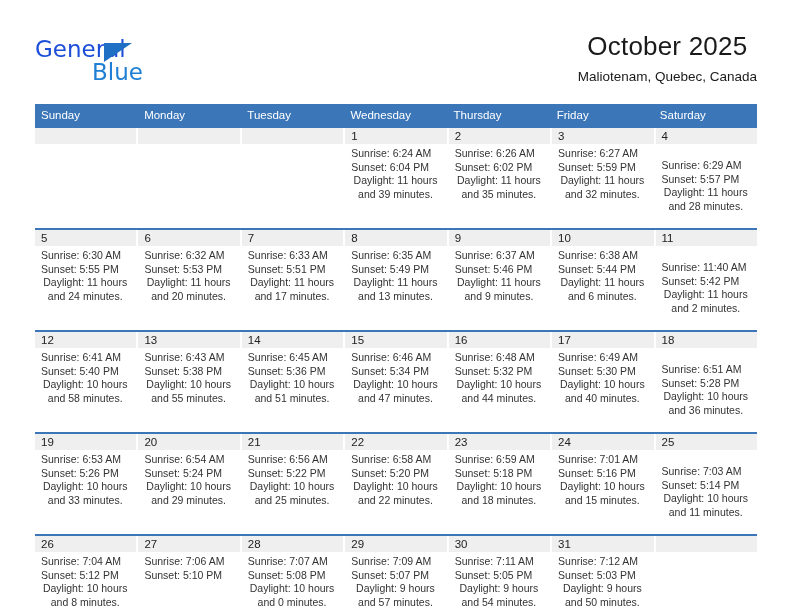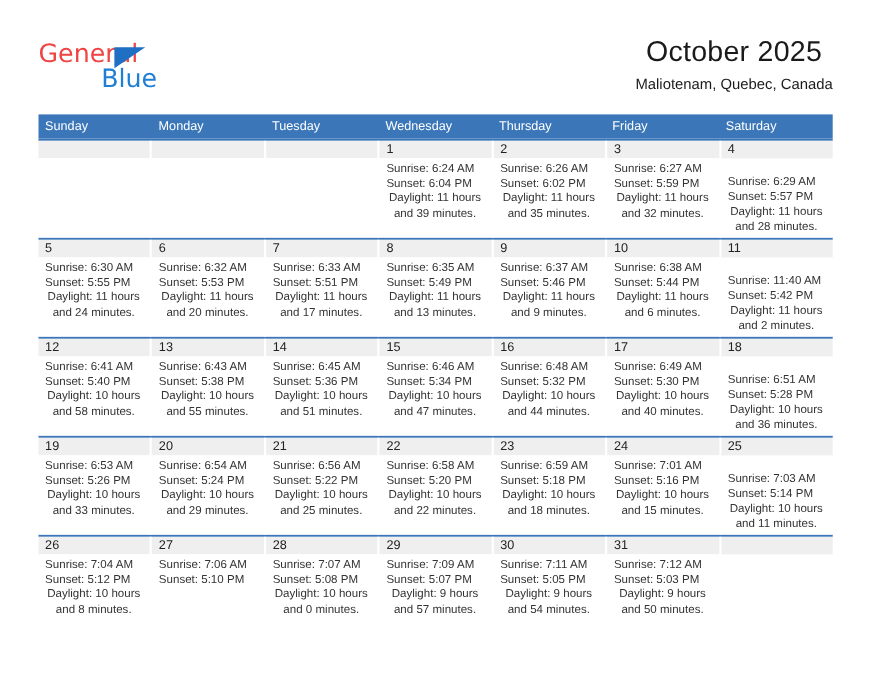--- a/index.html
+++ b/index.html
@@ -34,21 +34,21 @@
     top: 36px;
     width: 200px;
     height: 52px;
   }
   .logo-general {
     position: absolute;
     left: 0;
     top: 0;
     font-size: 23px;
     letter-spacing: 0px;
-    color: #ef4444;
+    color: #1d4ed8;
     font-family: "DejaVu Sans", sans-serif;
     font-weight: 400;
   }
   .logo-tri {
     position: absolute;
     left: 69px;
     top: 7px;
     width: 0;
     height: 0;
     border-left: 28px solid #1f6fc4;
@@ -130,21 +130,21 @@
     box-sizing: border-box;
     color: #222222;
     border-right: 2px solid #ffffff;
   }
   .datecell:last-child { border-right: none; }
   .datecell.blank { background: #efefef; }
 
   .inforow {
     display: flex;
     width: 100%;
-    height: 72px;
+    height: 84px;
   }
   .infocell {
     flex: 1 1 0;
     box-sizing: border-box;
     padding: 3px 7px 0 6px;
     font-size: 10.5px;
     line-height: 13.6px;
     color: #333333;
     border-right: 2px solid #ffffff;
     background: #ffffff;

